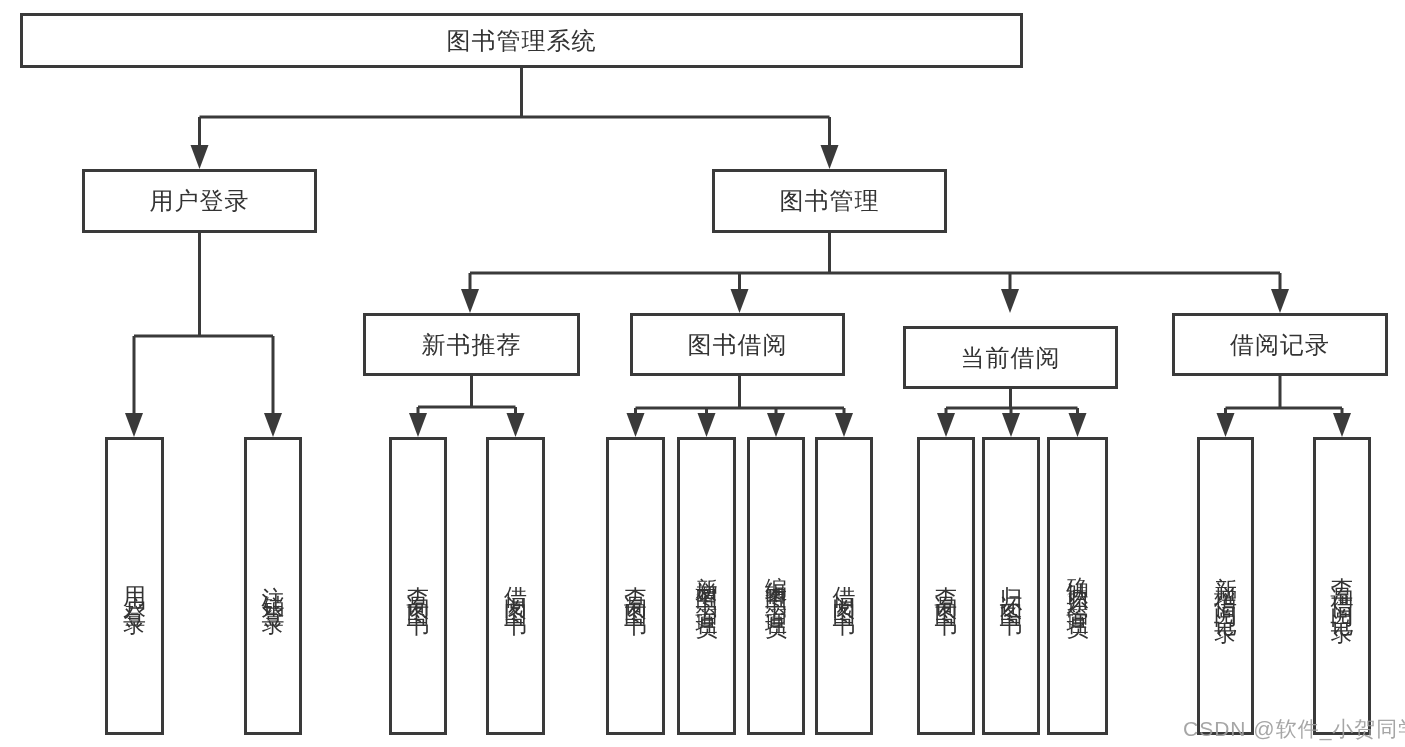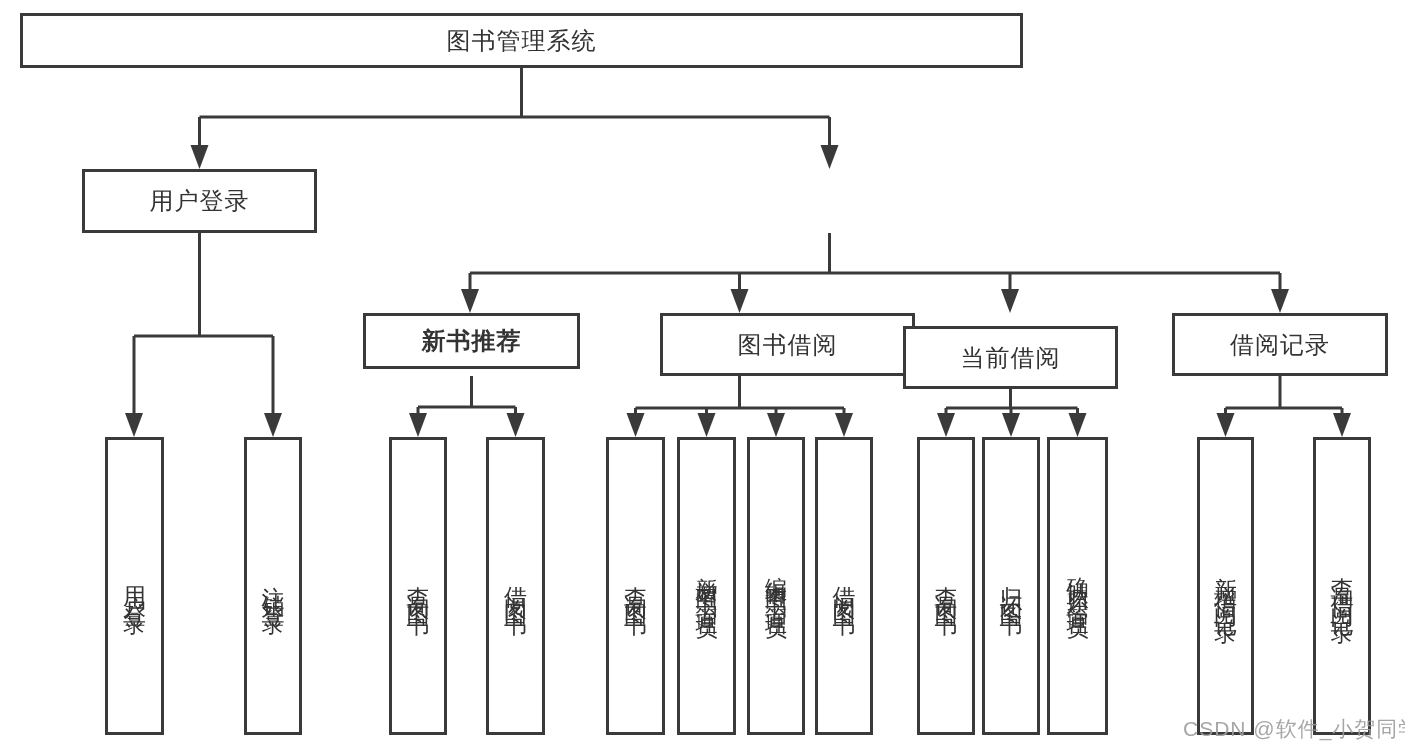--- a/index.html
+++ b/index.html
@@ -82,25 +82,28 @@
     </g>
   </svg>
 
   <div class="node" style="left:20px;top:13px;width:1003px;height:55px;">
     <span class="hlabel">图书管理系统</span>
   </div>
 
   <div class="node" style="left:82px;top:169px;width:235px;height:64px;">
     <span class="hlabel">用户登录</span>
   </div>
+  <div class="node" style="left:712px;top:169px;width:235px;height:64px;">
+    <span class="hlabel">图书管理</span>
+  </div>
 
-  <div class="node" style="left:363px;top:313px;width:217px;height:56px;font-weight:bold;">
+  <div class="node" style="left:363px;top:313px;width:217px;height:63px;">
     <span class="hlabel">新书推荐</span>
   </div>
-  <div class="node" style="left:660px;top:313px;width:255px;height:63px;">
+  <div class="node" style="left:630px;top:313px;width:215px;height:63px;">
     <span class="hlabel">图书借阅</span>
   </div>
   <div class="node" style="left:903px;top:326px;width:215px;height:63px;">
     <span class="hlabel">当前借阅</span>
   </div>
   <div class="node" style="left:1172px;top:313px;width:216px;height:63px;">
     <span class="hlabel">借阅记录</span>
   </div>
 
   <div class="node leaf" style="left:105px;width:59px;">

